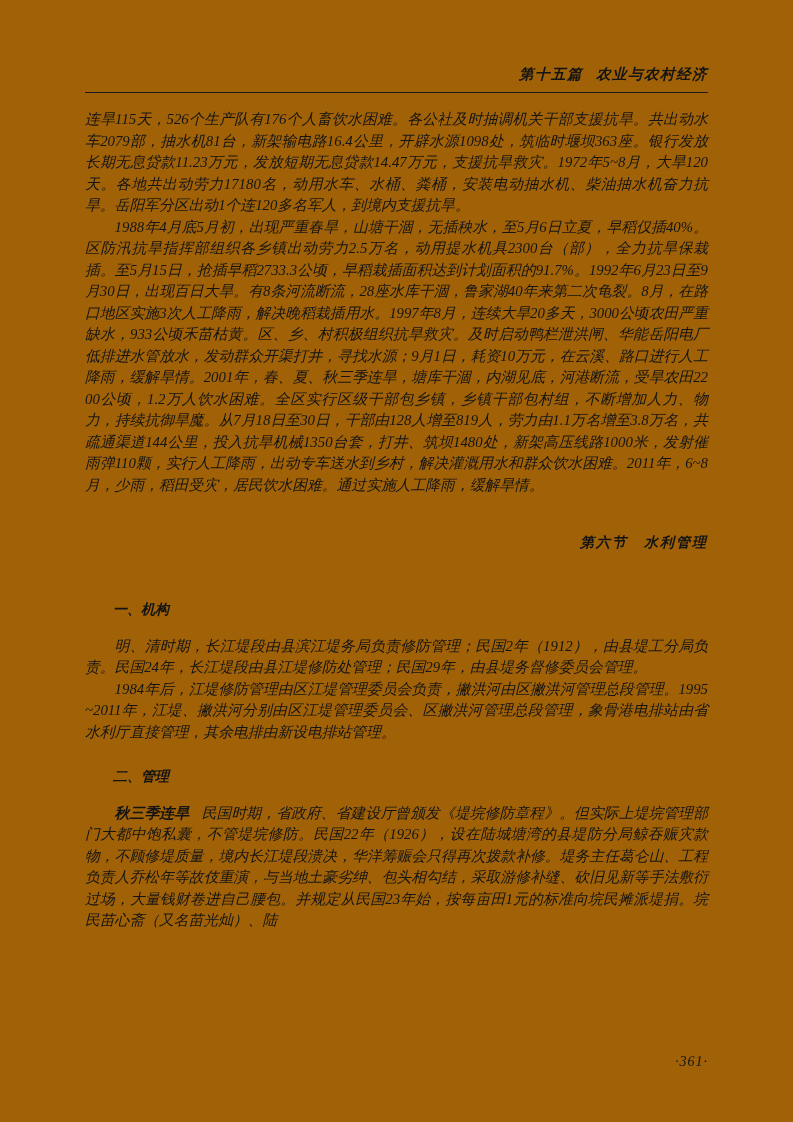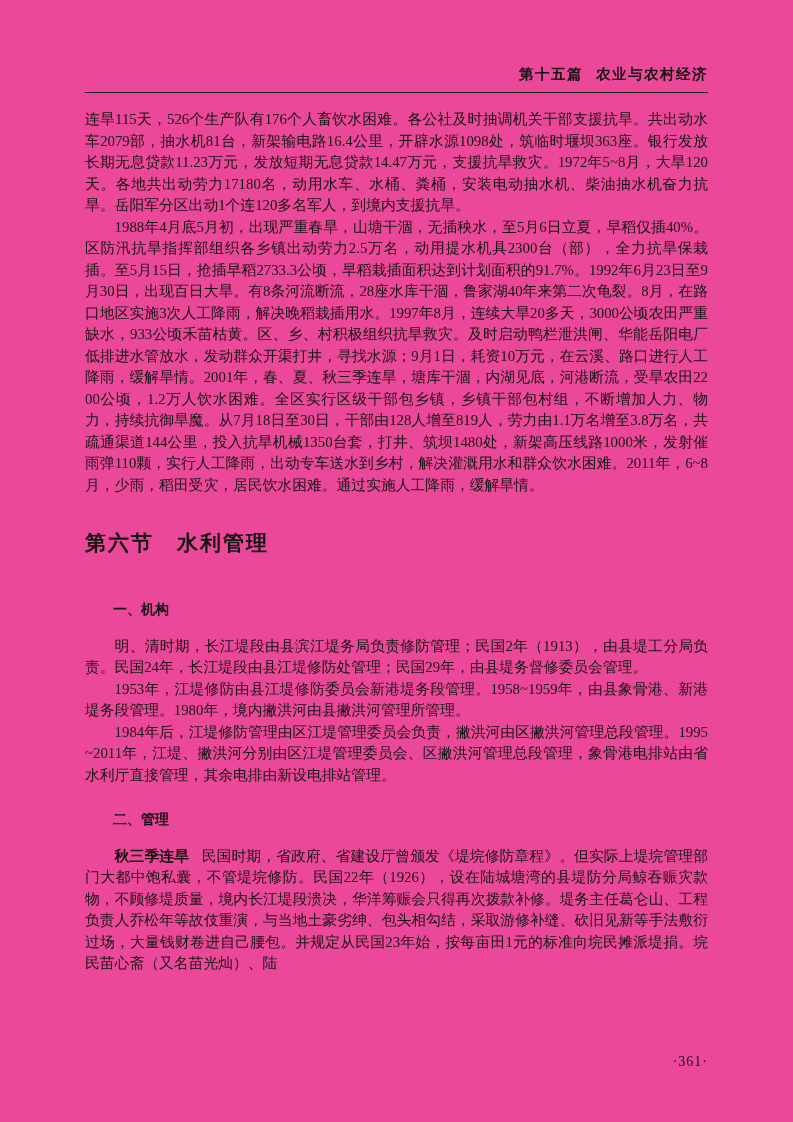--- a/index.html
+++ b/index.html
@@ -5,26 +5,27 @@
   html, body {
     margin: 0;
     padding: 0;
     background: #ffffff;
   }
   .page {
     position: relative;
     width: 793px;
     height: 1122px;
     margin: 0 auto;
-    background: #ec4899;
+    background: #a16207;
     box-sizing: border-box;
     padding: 64px 85px 0 85px;
     overflow: hidden;
     font-family: "Liberation Serif", "DejaVu Serif", serif;
     color: #141414;
+    font-style: italic;
   }
   .page-header .header-text {
     text-align: right;
     font-size: 14.5px;
     font-weight: bold;
     letter-spacing: 1.5px;
     line-height: 20px;
   }
   .header-part { margin-right: 0.9em; }
   .header-rule {
@@ -38,23 +39,23 @@
     line-height: 21.5px;
     text-align: justify;
   }
   .para {
     margin: 0;
     text-indent: 2em;
     word-break: break-all;
   }
   .para.no-indent { text-indent: 0; }
   .section-heading {
-    font-size: 21px;
+    font-size: 14px;
     font-weight: bold;
-    text-align: left;
+    text-align: right;
     letter-spacing: 2px;
     margin: 33px 0 42px 0;
     line-height: 28px;
   }
   .sub-heading {
     font-size: 14px;
     font-weight: bold;
     margin: 23px 0 15px 0;
     padding-left: 2em;
     line-height: 21.5px;
@@ -87,22 +88,21 @@
   <main class="page-body">
 
     <p class="para no-indent">连旱115天，526个生产队有176个人畜饮水困难。各公社及时抽调机关干部支援抗旱。共出动水车2079部，抽水机81台，新架输电路16.4公里，开辟水源1098处，筑临时堰坝363座。银行发放长期无息贷款11.23万元，发放短期无息贷款14.47万元，支援抗旱救灾。1972年5~8月，大旱120天。各地共出动劳力17180名，动用水车、水桶、粪桶，安装电动抽水机、柴油抽水机奋力抗旱。岳阳军分区出动1个连120多名军人，到境内支援抗旱。</p>
 
     <p class="para">1988年4月底5月初，出现严重春旱，山塘干涸，无插秧水，至5月6日立夏，早稻仅插40%。区防汛抗旱指挥部组织各乡镇出动劳力2.5万名，动用提水机具2300台（部），全力抗旱保栽插。至5月15日，抢插早稻2733.3公顷，早稻栽插面积达到计划面积的91.7%。1992年6月23日至9月30日，出现百日大旱。有8条河流断流，28座水库干涸，鲁家湖40年来第二次龟裂。8月，在路口地区实施3次人工降雨，解决晚稻栽插用水。1997年8月，连续大旱20多天，3000公顷农田严重缺水，933公顷禾苗枯黄。区、乡、村积极组织抗旱救灾。及时启动鸭栏泄洪闸、华能岳阳电厂低排进水管放水，发动群众开渠打井，寻找水源；9月1日，耗资10万元，在云溪、路口进行人工降雨，缓解旱情。2001年，春、夏、秋三季连旱，塘库干涸，内湖见底，河港断流，受旱农田2200公顷，1.2万人饮水困难。全区实行区级干部包乡镇，乡镇干部包村组，不断增加人力、物力，持续抗御旱魔。从7月18日至30日，干部由128人增至819人，劳力由1.1万名增至3.8万名，共疏通渠道144公里，投入抗旱机械1350台套，打井、筑坝1480处，新架高压线路1000米，发射催雨弹110颗，实行人工降雨，出动专车送水到乡村，解决灌溉用水和群众饮水困难。2011年，6~8月，少雨，稻田受灾，居民饮水困难。通过实施人工降雨，缓解旱情。</p>
 
     <h1 class="section-heading">第六节　水利管理</h1>
 
     <h2 class="sub-heading">一、机构</h2>
 
-    <p class="para">明、清时期，长江堤段由县滨江堤务局负责修防管理；民国2年（1913），由县堤工分局负责。民国24年，长江堤段由县江堤修防处管理；民国29年，由县堤务督修委员会管理。</p>
-    <p class="para">1953年，江堤修防由县江堤修防委员会新港堤务段管理。1958~1959年，由县象骨港、新港堤务段管理。1980年，境内撇洪河由县撇洪河管理所管理。</p>
+    <p class="para">明、清时期，长江堤段由县滨江堤务局负责修防管理；民国2年（1912），由县堤工分局负责。民国24年，长江堤段由县江堤修防处管理；民国29年，由县堤务督修委员会管理。</p>
     <p class="para">1984年后，江堤修防管理由区江堤管理委员会负责，撇洪河由区撇洪河管理总段管理。1995~2011年，江堤、撇洪河分别由区江堤管理委员会、区撇洪河管理总段管理，象骨港电排站由省水利厅直接管理，其余电排由新设电排站管理。</p>
 
     <h2 class="sub-heading">二、管理</h2>
 
     <p class="para"><span class="lead-bold">秋三季连旱</span><span>民国时期，省政府、省建设厅曾颁发《堤垸修防章程》。但实际上堤垸管理部门大都中饱私囊，不管堤垸修防。民国22年（1926），设在陆城塘湾的县堤防分局鲸吞赈灾款物，不顾修堤质量，境内长江堤段溃决，华洋筹赈会只得再次拨款补修。堤务主任葛仑山、工程负责人乔松年等故伎重演，与当地土豪劣绅、包头相勾结，采取游修补缝、砍旧见新等手法敷衍过场，大量钱财卷进自己腰包。并规定从民国23年始，按每亩田1元的标准向垸民摊派堤捐。垸民苗心斋（又名苗光灿）、陆</span></p>
 
   </main>
 
   <footer>
     <div class="page-number">·361·</div>

